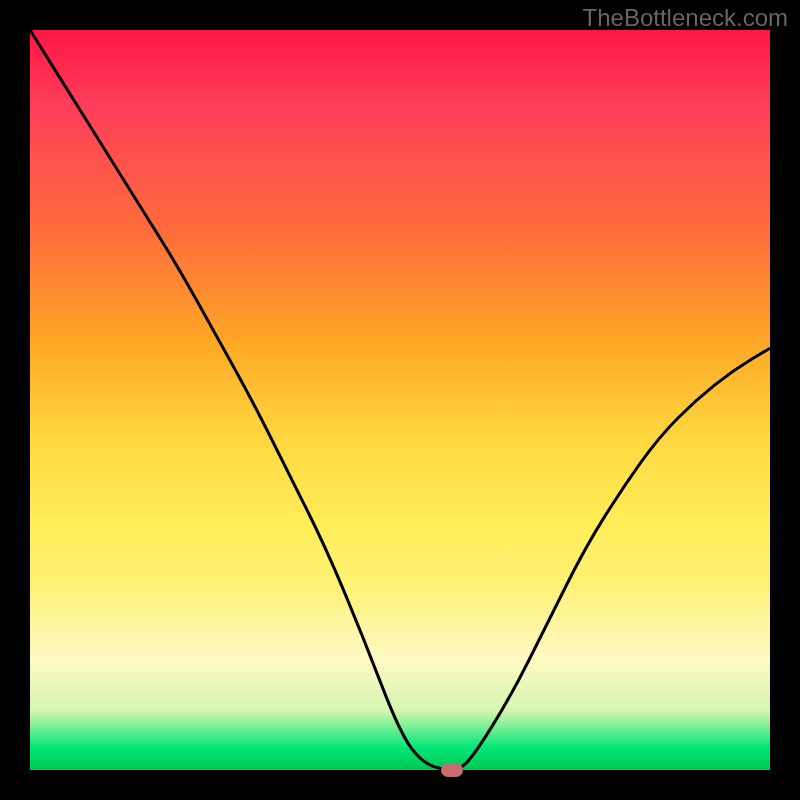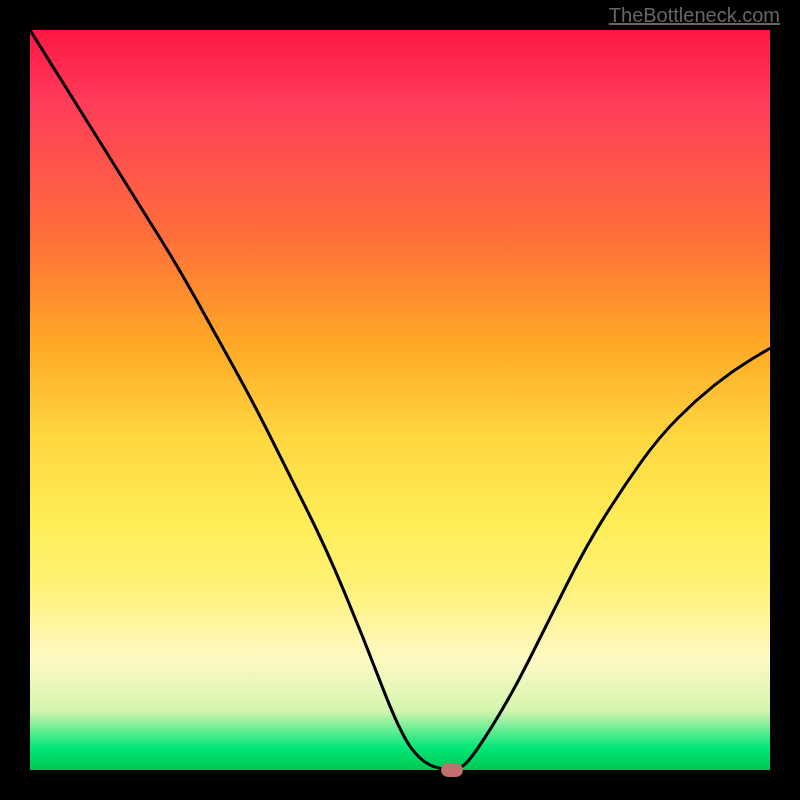--- a/index.html
+++ b/index.html
@@ -8,26 +8,25 @@
     width: 800px;
     height: 800px;
     background: #000;
     font-family: Arial, sans-serif;
     position: relative;
     overflow: hidden;
   }
   .watermark {
     position: absolute;
     top: 4px;
-    right: 20px;
+    right: 12px;
     color: #666;
-    font-size: 20px;
+    font-size: 24px;
     font-weight: 500;
     z-index: 10;
-    text-decoration: underline;
   }
   .plot-frame {
     position: absolute;
     top: 30px;
     left: 30px;
     width: 740px;
     height: 740px;
     background: linear-gradient(to bottom,
       #ff1744 0%,
       #ff3d5a 10%,

